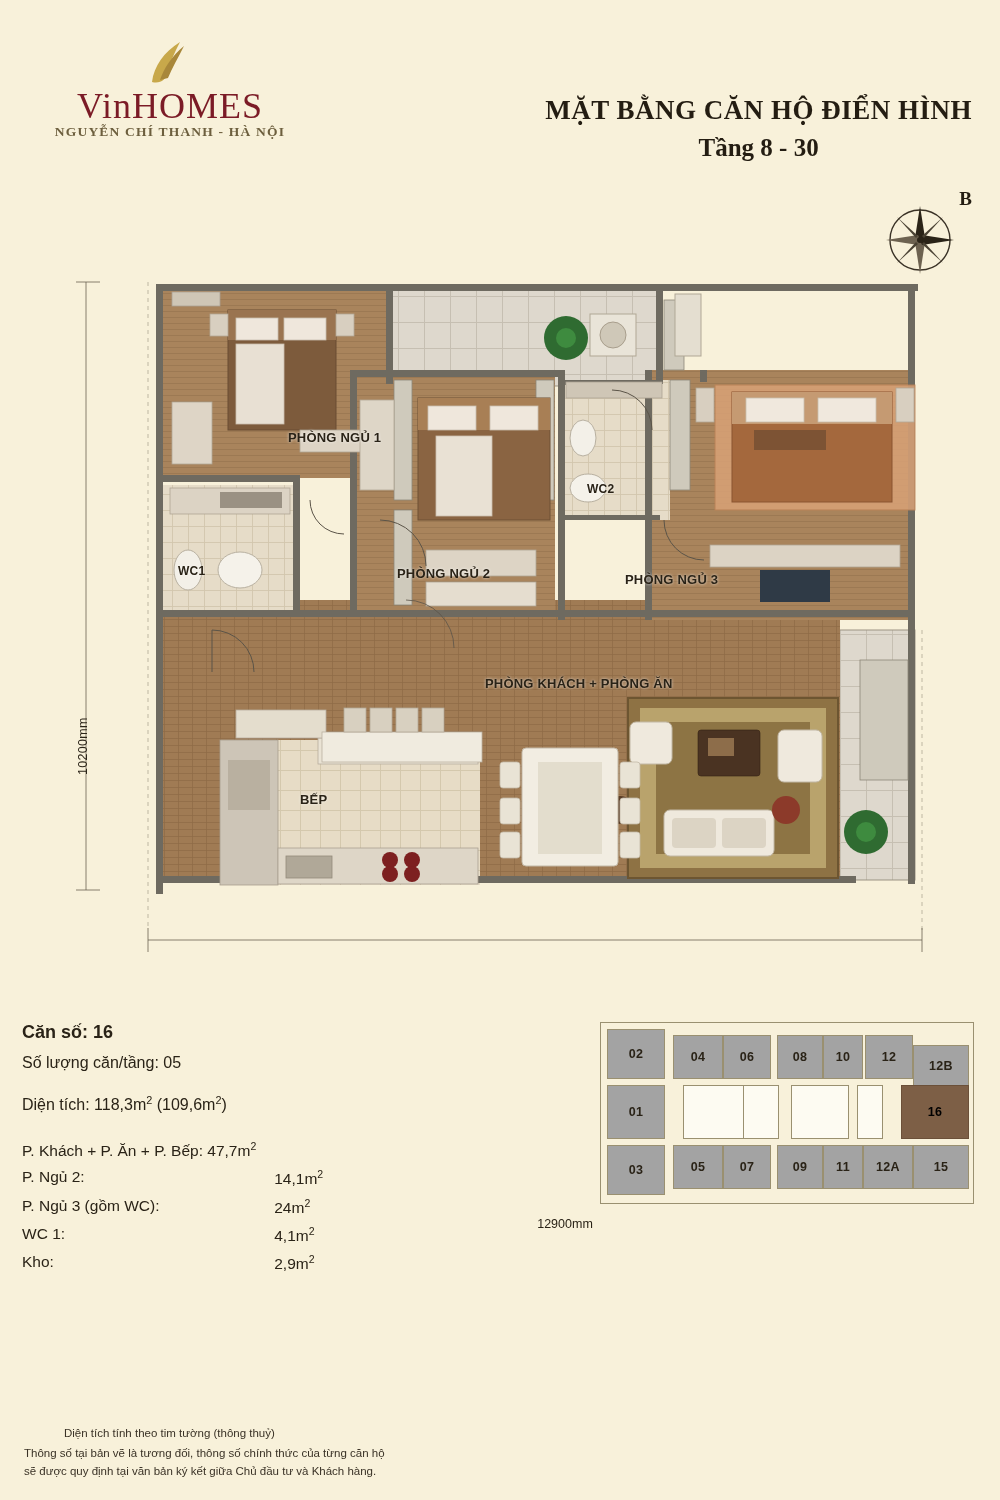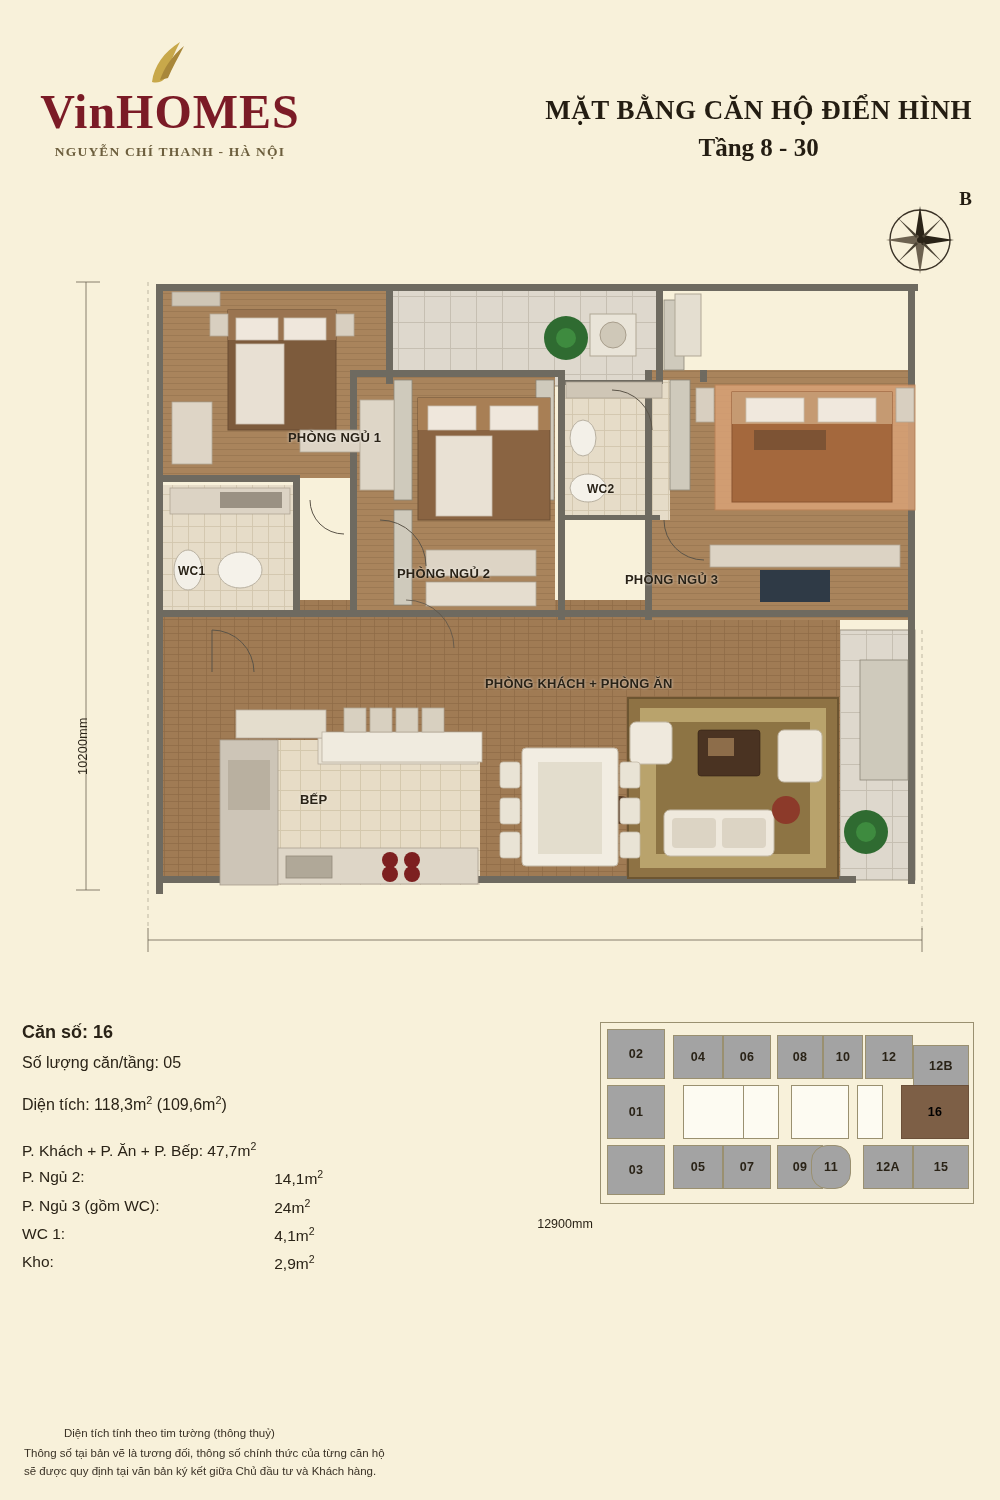--- a/index.html
+++ b/index.html
@@ -30,29 +30,29 @@
     text-align: center;
   }
   .logo-bird {
     width: 60px;
     height: 48px;
     margin: 0 auto 2px;
     display: block;
   }
   .logo-word {
     font-family: "Liberation Serif", serif;
-    font-size: 48px;
+    font-size: 36px;
     letter-spacing: 1px;
     color: #7b1b26;
-    font-weight: 700;
+    font-weight: 400;
     line-height: 1;
   }
   .logo-word .homes { color: #7b1b26; }
   .logo-sub {
-    margin-top: 8px;
+    margin-top: 0;
     font-size: 13.5px;
     letter-spacing: 1.2px;
     color: #6d5f3e;
     font-family: "Liberation Serif", serif;
     font-weight: 700;
   }
   .title-block {
     position: absolute;
     right: 28px;
     top: 95px;
@@ -513,21 +513,21 @@
     <div class="kp-cell blank" style="left:82px; top:62px; width:60px; height:52px;"></div>
     <div class="kp-cell blank" style="left:142px; top:62px; width:34px; height:52px;"></div>
     <div class="kp-cell blank" style="left:190px; top:62px; width:56px; height:52px;"></div>
     <div class="kp-cell blank" style="left:256px; top:62px; width:24px; height:52px;"></div>
     <div class="kp-cell active" style="left:300px; top:62px; width:66px; height:52px;">16</div>
 
     <div class="kp-cell" style="left:6px; top:122px; width:56px; height:48px;">03</div>
     <div class="kp-cell" style="left:72px; top:122px; width:48px; height:42px;">05</div>
     <div class="kp-cell" style="left:122px; top:122px; width:46px; height:42px;">07</div>
     <div class="kp-cell" style="left:176px; top:122px; width:44px; height:42px;">09</div>
-    <div class="kp-cell" style="left:210px; top:122px; width:38px; height:42px;border-radius:16px;">11</div>
+    <div class="kp-cell" style="left:222px; top:122px; width:38px; height:42px;">11</div>
     <div class="kp-cell" style="left:262px; top:122px; width:48px; height:42px;">12A</div>
     <div class="kp-cell" style="left:312px; top:122px; width:54px; height:42px;">15</div>
   </div>
 
   <div class="footnote">
     <div class="ln1">Diện tích tính theo tim tường (thông thuỷ)</div>
     <div>Thông số tại bản vẽ là tương đối, thông số chính thức của từng căn hộ</div>
     <div>sẽ được quy định tại văn bản ký kết giữa Chủ đầu tư và Khách hàng.</div>
   </div>
 

